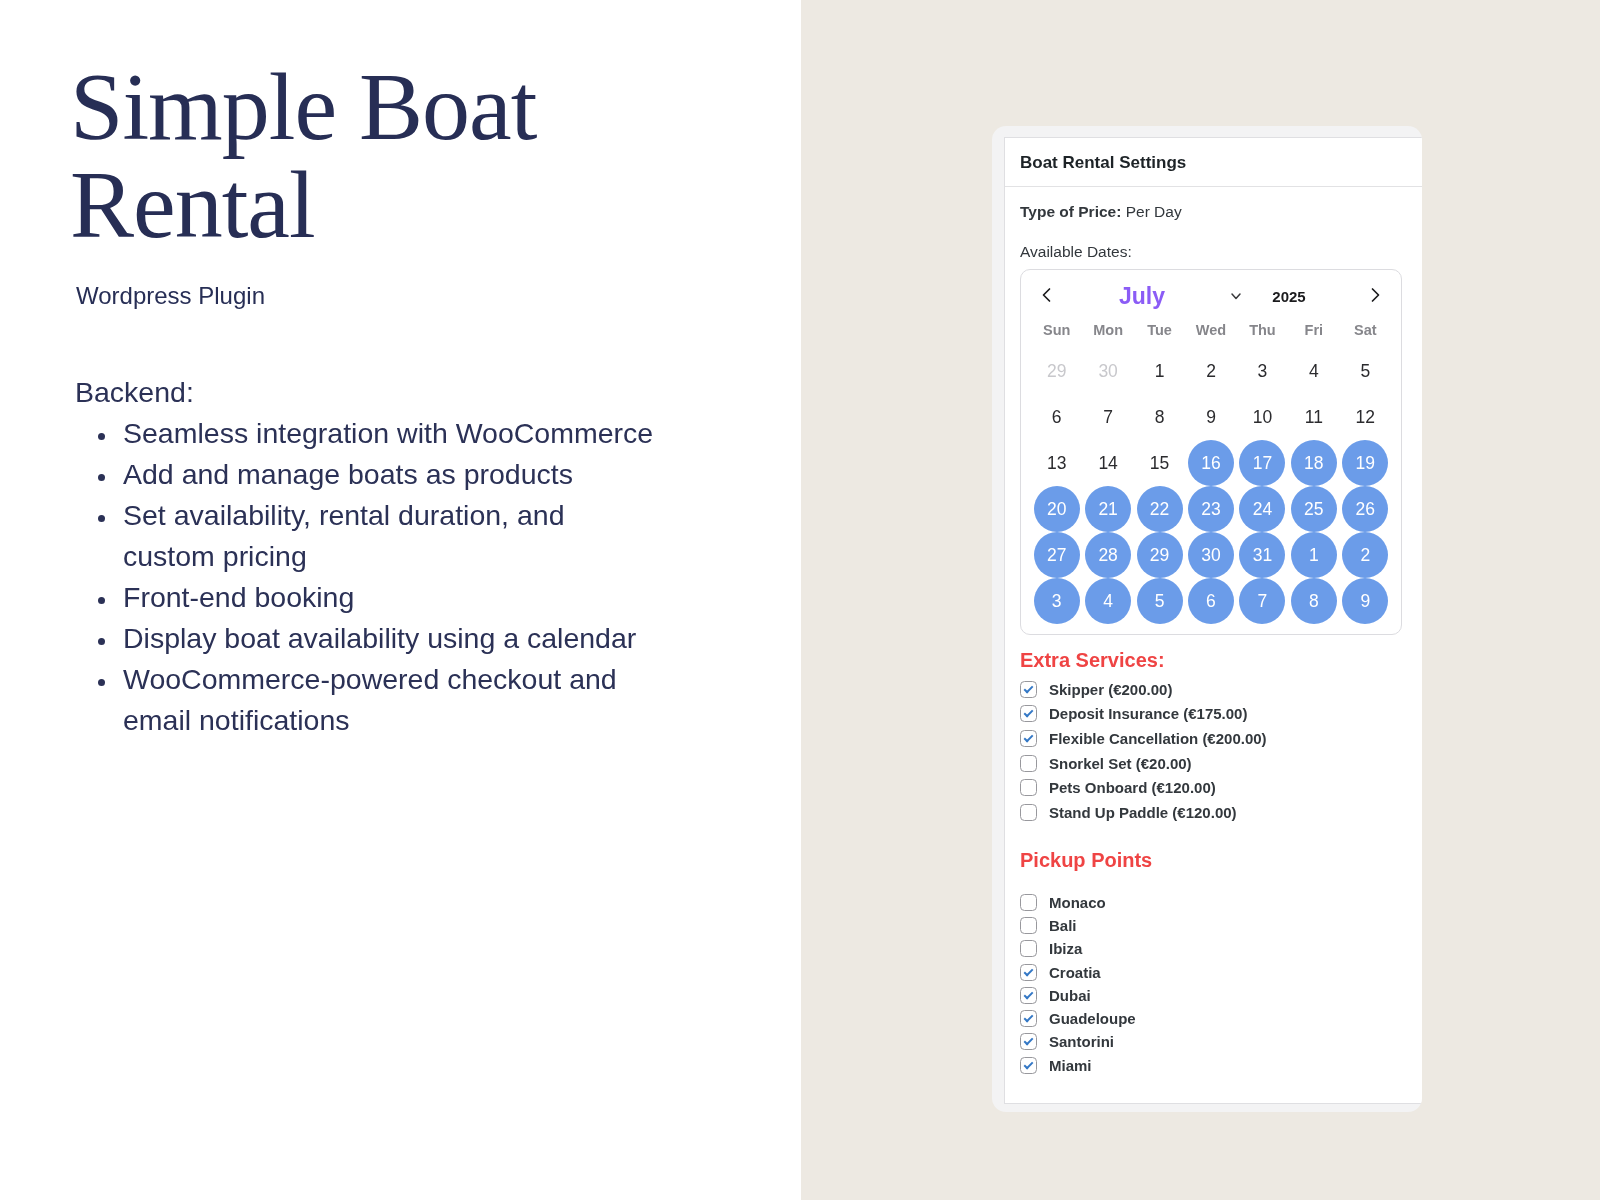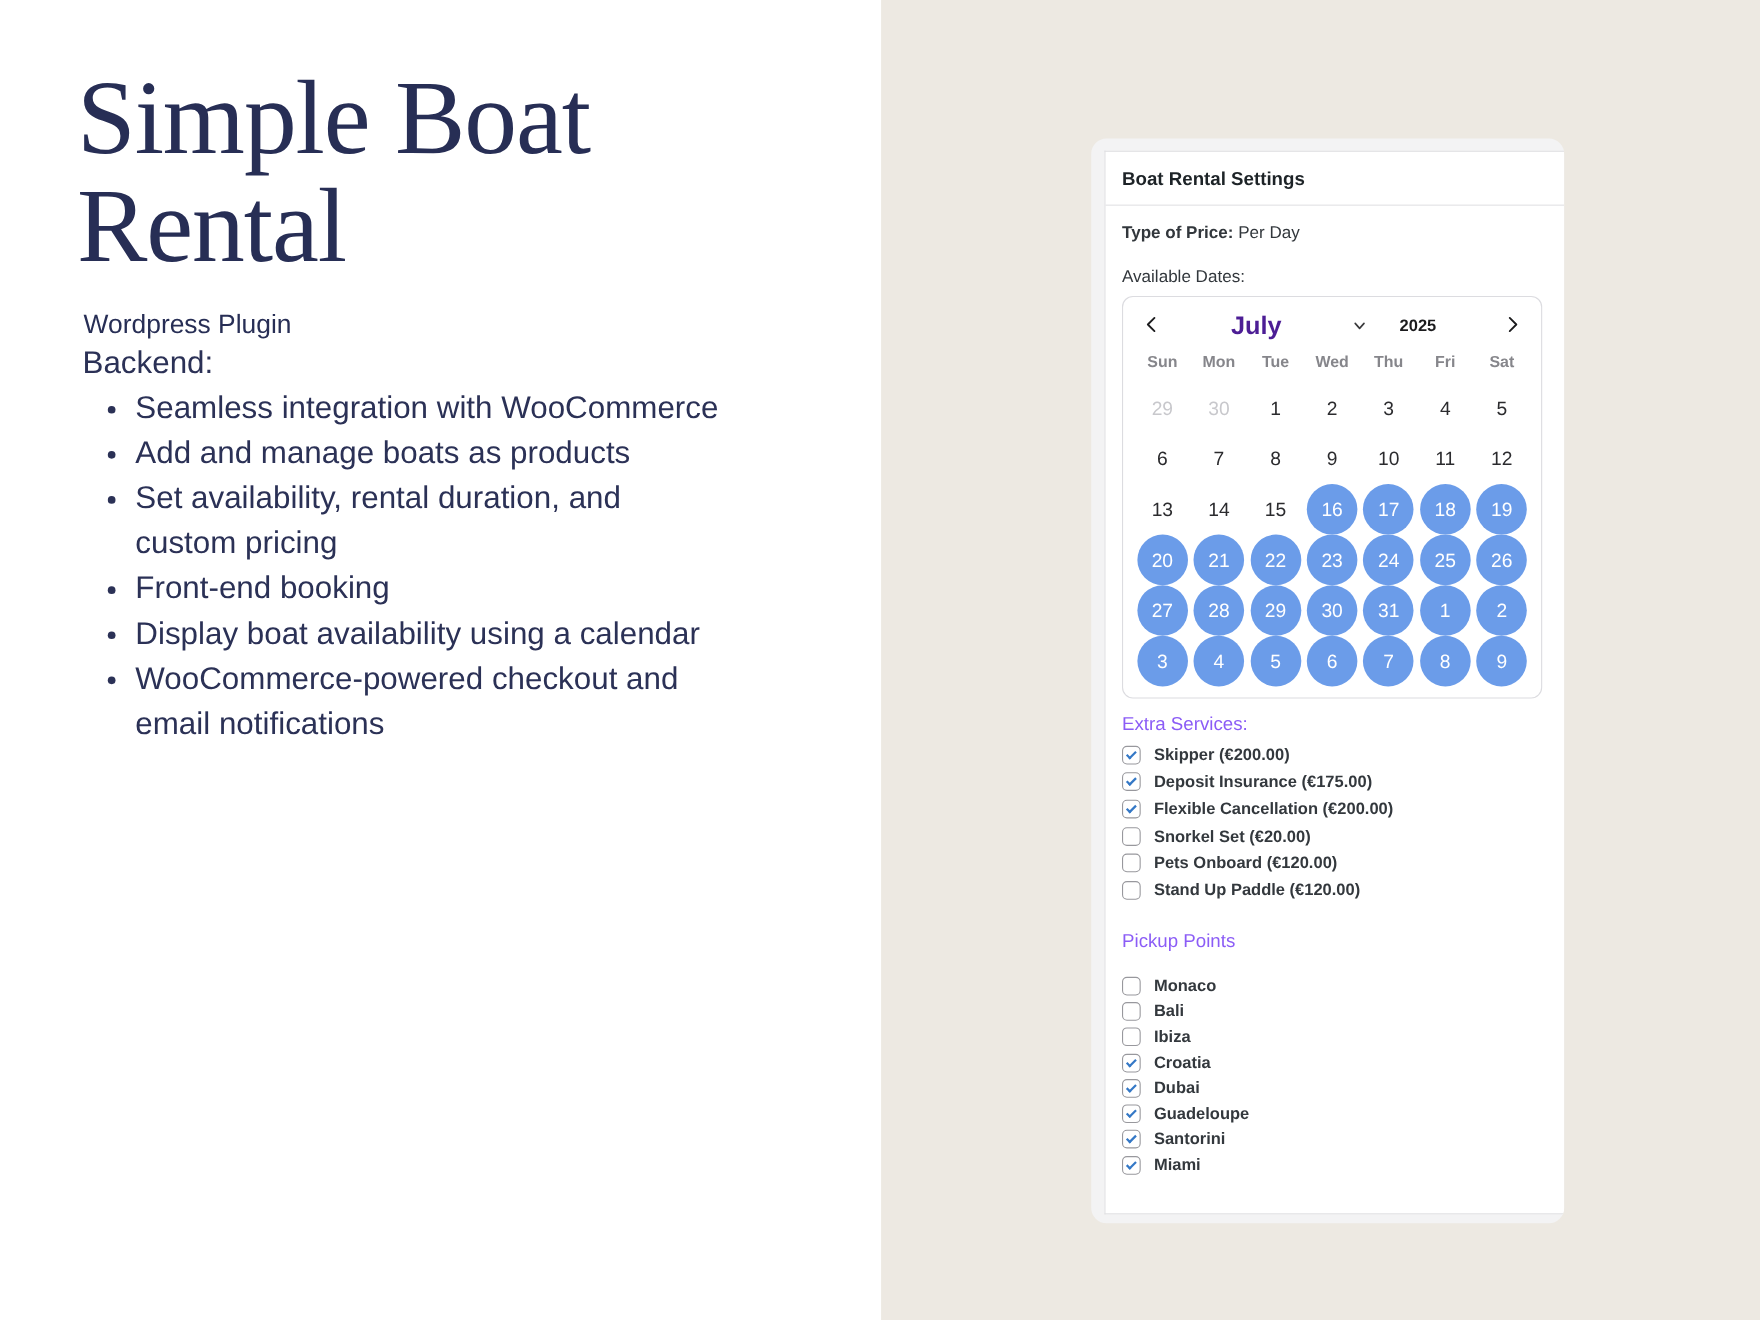--- a/index.html
+++ b/index.html
@@ -24,21 +24,21 @@
   .left-col{ position:absolute; left:70px; top:58px; width:700px; color:var(--body-navy); }
   .page-title{
     font-family:"Liberation Serif", serif;
     font-weight:500;
     font-size:96px; line-height:1.02;
     color:var(--navy);
     white-space:pre-line;
     letter-spacing:-1px;
   }
   .page-subtitle{ margin-top:28px; margin-left:6px; font-size:24px; color:var(--navy); }
-  .feature-block{ margin-left:5px; font-size:28.5px; line-height:41px; color:var(--body-navy); }
+  .feature-block{ margin-top:62px; margin-left:5px; font-size:28.5px; line-height:41px; color:var(--body-navy); }
   .feature-heading{ font-weight:400; }
   .feature-list{ list-style:disc; padding-left:44px; margin:0; }
   .feature-list li{ white-space:pre-line; padding-left:4px; }
   .feature-list li::marker{ color:var(--body-navy); font-size:24px; }
 
   
   .panel{
     position:absolute; left:992px; top:102px; width:430px; height:986px;
     background:var(--panel-gray); border-radius:14px; overflow:hidden;margin-top:24px;
   }
@@ -55,37 +55,37 @@
   .price-label{ font-weight:700; }
   .dates-label{ margin-bottom:8px; }
 
   
   .calendar{
     margin:0 20px 14px 0; border:1px solid #DCDCE0; border-radius:10px;
     background:#fff; padding:10px 10px 10px 10px;
   }
   .cal-head{ display:flex; align-items:center; height:32px; padding:0 4px; }
   .cal-nav{ width:24px; height:24px; display:flex; align-items:center; justify-content:center; cursor:pointer; background:none; border:none; color:#1b1b1d; }
-  .cal-month{ width:166px; text-align:center; font-size:23px; font-weight:600; color:#4c1d95; }
+  .cal-month{ width:166px; text-align:center; font-size:23px; font-weight:600; color:#8b5cf6; }
   .cal-dd{ width:22px; display:flex; align-items:center; justify-content:center; color:#3a3a3c; }
   .cal-year{ width:84px; text-align:center; font-size:15px; font-weight:700; color:#1b1b1d; }
   .cal-spacer{ flex:1; }
   .cal-grid{ display:grid; grid-template-columns:repeat(7,1fr); margin-top:4px; }
   .dow{ height:28px; display:flex; align-items:center; justify-content:center;
         font-size:14.5px; font-weight:700; color:#86868B; }
   .day{ height:46px; display:flex; align-items:center; justify-content:center;
         font-size:17.5px; color:#2B2B2E; cursor:pointer; }
   .day.muted{ color:#C8C8CC; }
   .day .pill{
     width:46px; height:46px; border-radius:50%; background:var(--accent);
     color:#ffffff; display:flex; align-items:center; justify-content:center;
   }
 
   
-  .section-label{ font-weight:400; color:#8b5cf6; font-size:17px; }
+  .section-label{ font-weight:700; color:#ef4444; font-size:20px; }
   .services-label{ margin:2px 0 5px 0; }
   .check-row{ display:flex; align-items:center; height:24.6px; cursor:pointer; }
   .pickup .check-row{ height:23.3px; }
   .checkbox{
     flex:0 0 auto; width:17px; height:17px; margin-right:12px;
     border:1.5px solid #98989D; border-radius:4.5px; background:#fff;
     display:flex; align-items:center; justify-content:center; position:relative;
   }
   .checkbox .checkmark{
     display:block; width:9px; height:5px; margin-top:-2px;

